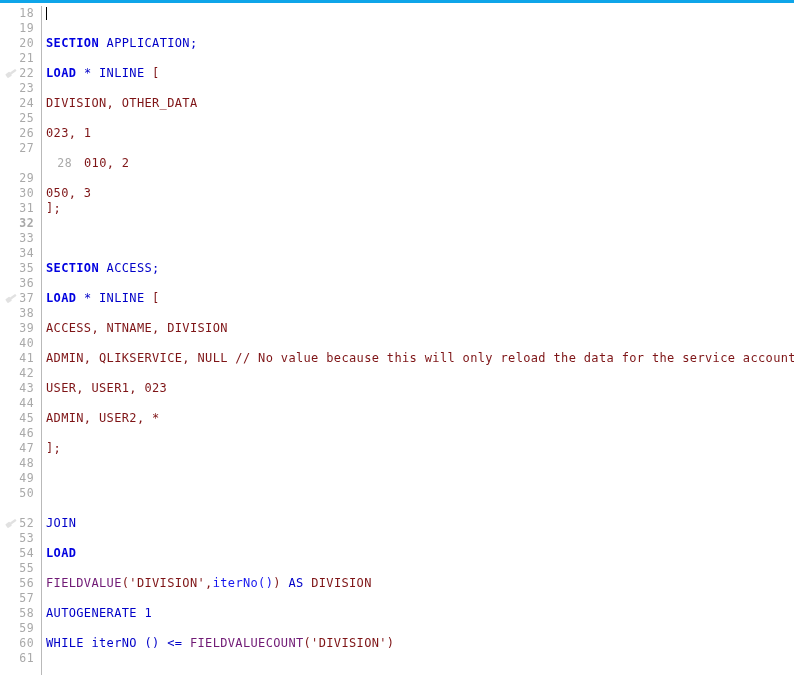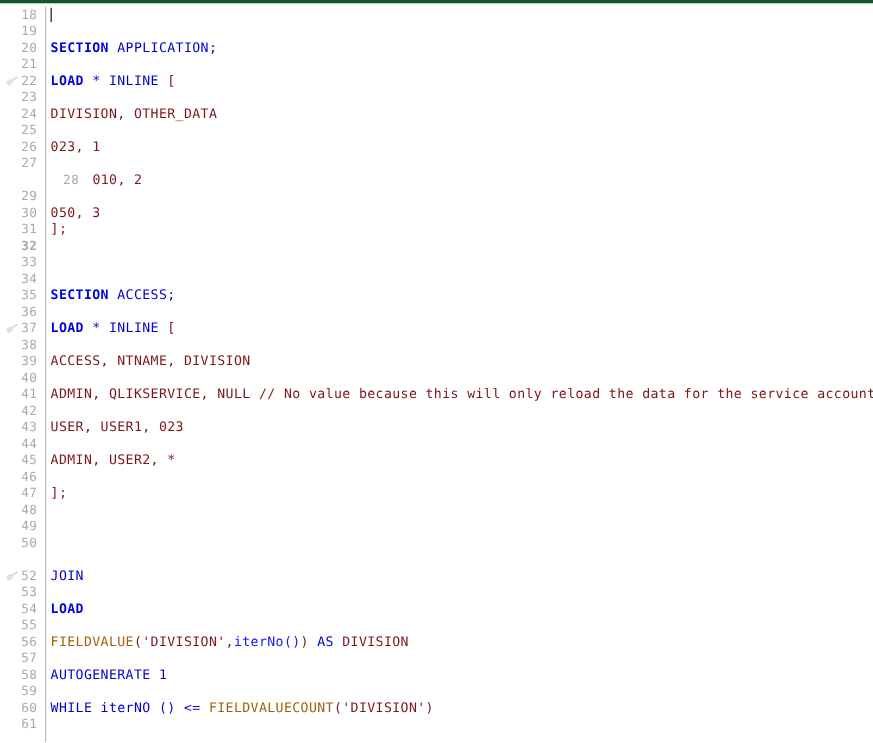--- a/index.html
+++ b/index.html
@@ -13,21 +13,21 @@
     height: 675px;
     overflow: hidden;
     font-family: "DejaVu Sans Mono", "Liberation Mono", monospace;
   }
   .editor {
     position: relative;
     width: 794px;
     height: 675px;
     background: #ffffff;
     box-sizing: border-box;
-    border-top: 3px solid #14532d;
+    border-top: 3px solid #0ea5e9;
     overflow: hidden;
   }
   .gutter-rule {
     position: absolute;
     left: 41px;
     top: 3px;
     bottom: 0;
     width: 1px;
     background: #b9b9b9;
   }
@@ -61,21 +61,21 @@
     left: 46px;
     top: 0;
     white-space: pre;
     font-size: 12px;
     font-family: "DejaVu Sans Mono", "Liberation Mono", monospace;
     letter-spacing: 0.35px;
   }
   .kw       { color: #0000c8; }
   .kw-bold  { color: #0000e0; font-weight: bold; }
   .lit      { color: #7e1416; }
-  .fn       { color: #a16207; }
+  .fn       { color: #701a75; }
   .fnb      { color: #1717ee; }
 
   .hammer {
     position: absolute;
     left: 3px;
     top: 1px;
     width: 16px;
     height: 13px;
     opacity: 0.55;
   }

